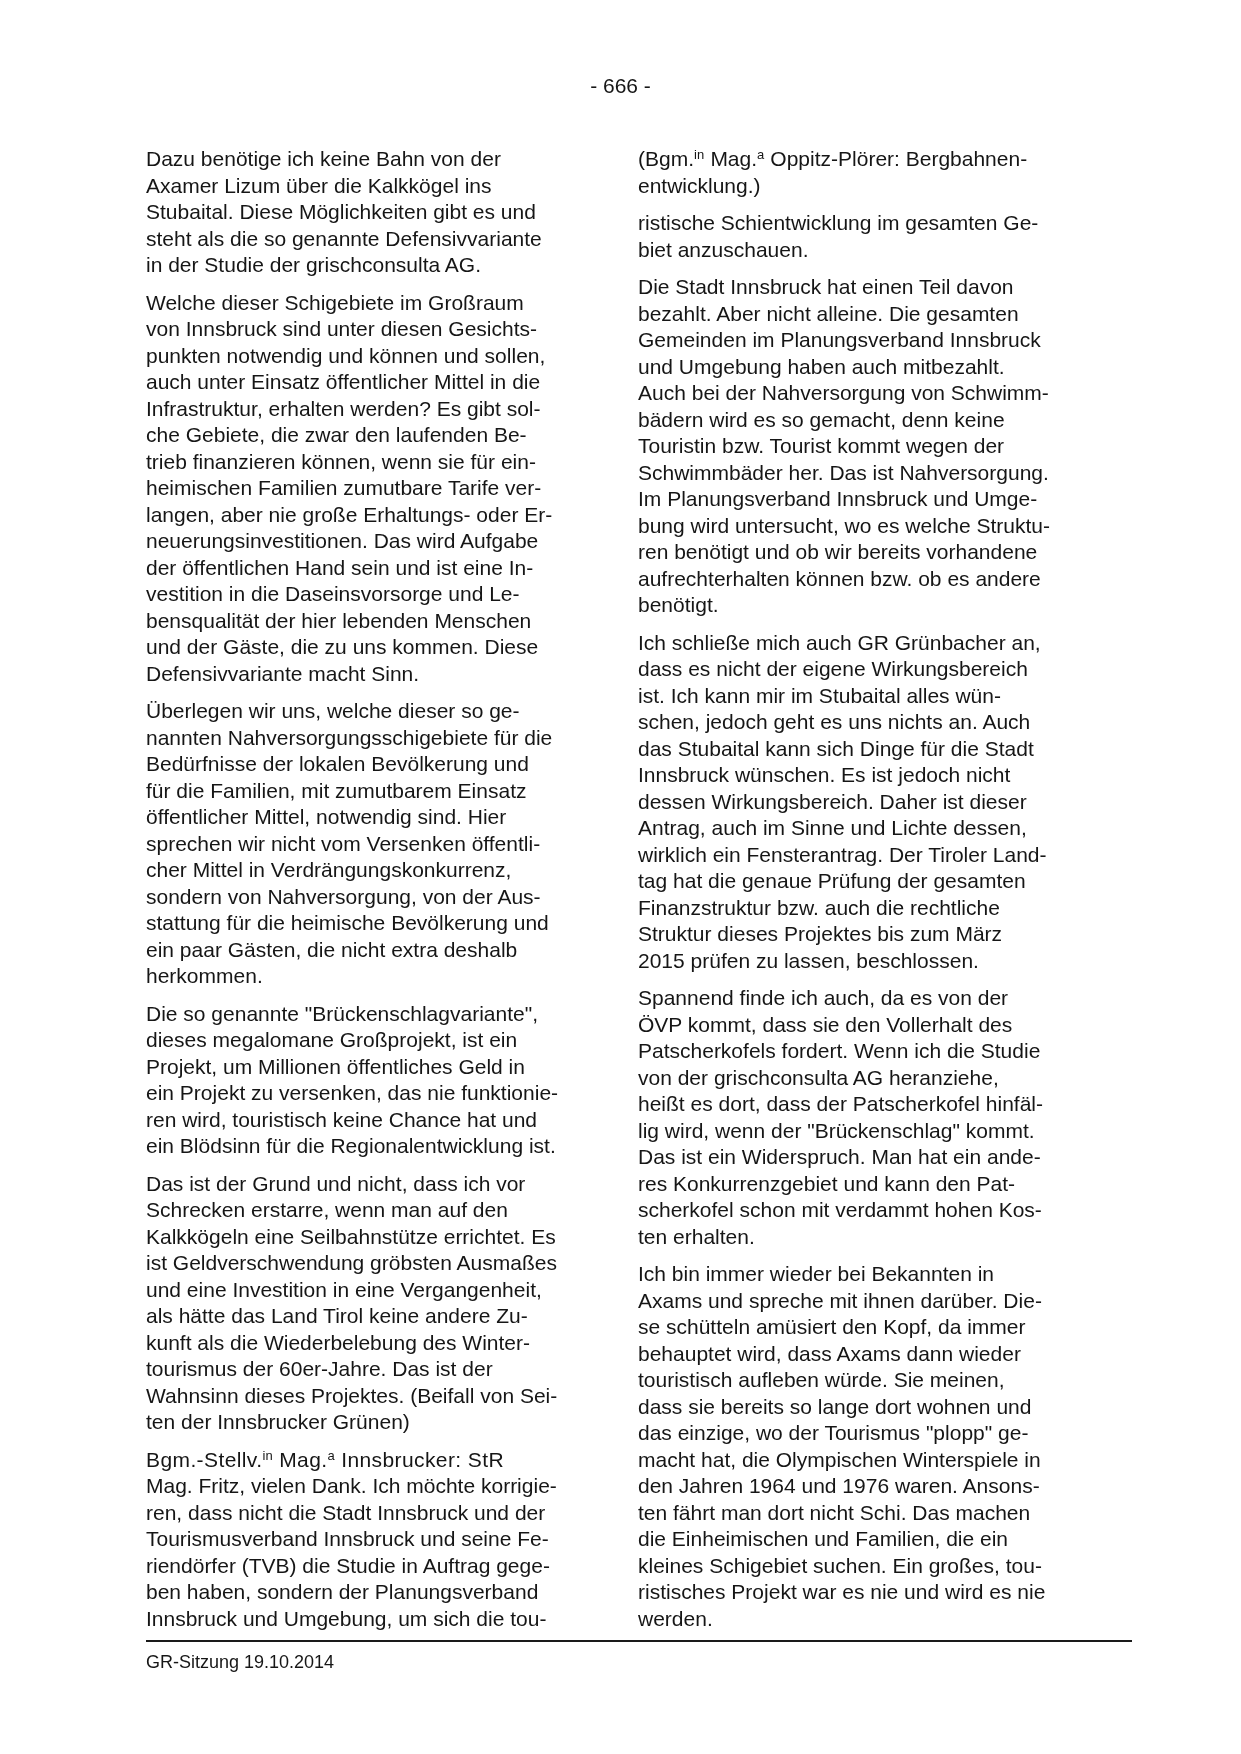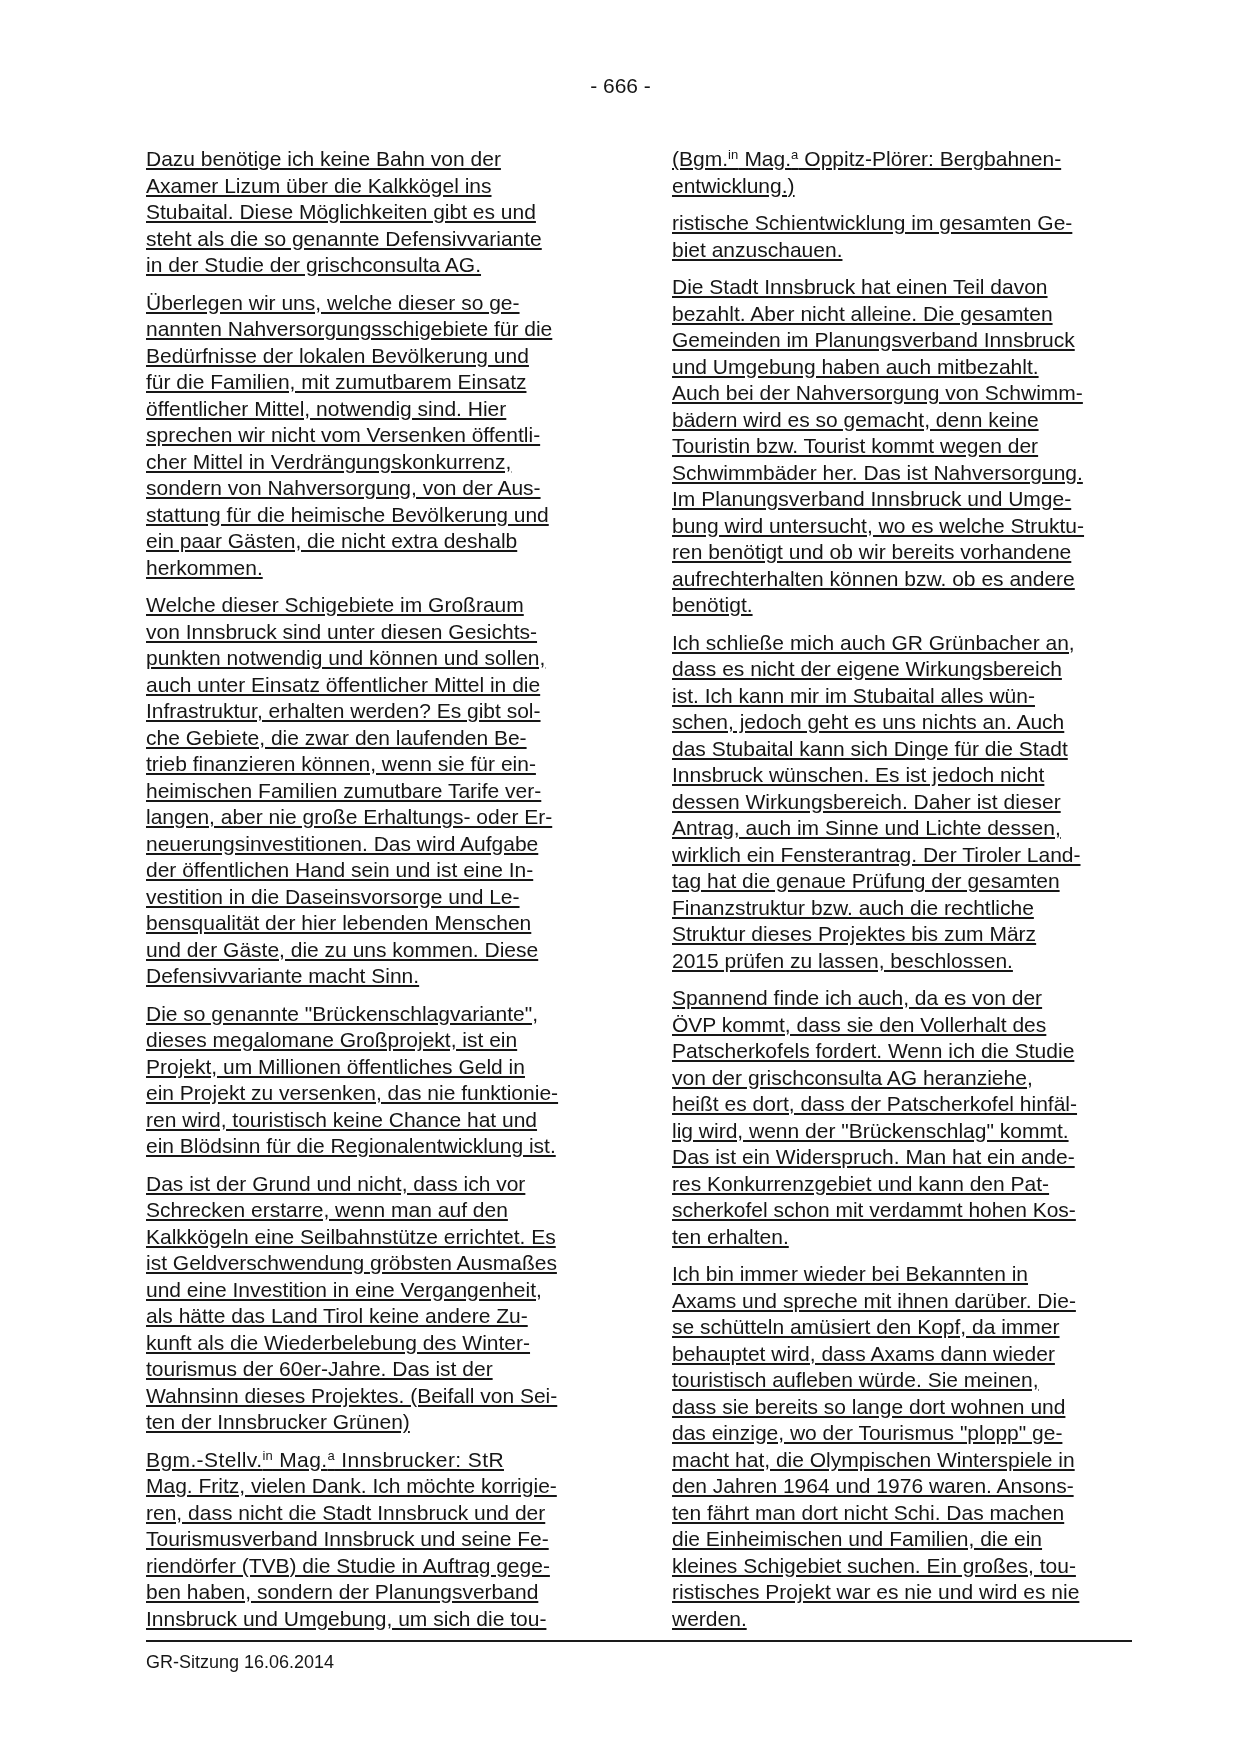--- a/index.html
+++ b/index.html
@@ -27,23 +27,22 @@
     line-height: 26px;
     color: #161616;
   }
   .columns {
     position: absolute;
     top: 146px;
     left: 146px;
     width: 986px;
     display: flex;
     flex-direction: row;
-    gap: 66px;
+    gap: 32px;
     align-items: flex-start;
-    text-decoration: underline;
   }
   .col {
     width: 460px;
     flex: 0 0 460px;
   }
   .para {
     margin: 0 0 11px 0;
     font-size: 21px;
     line-height: 26.5px;
     white-space: pre-line;
@@ -83,46 +82,46 @@
   <div class="page-number">- 666 -</div>
 
   <div class="columns">
 
     <div class="col">
       <p class="para">Dazu benötige ich keine Bahn von der
 Axamer Lizum über die Kalkkögel ins
 Stubaital. Diese Möglichkeiten gibt es und
 steht als die so genannte Defensivvariante
 in der Studie der grischconsulta AG.</p>
-      <p class="para">Überlegen wir uns, welche dieser so ge-
-nannten Nahversorgungsschigebiete für die
-Bedürfnisse der lokalen Bevölkerung und
-für die Familien, mit zumutbarem Einsatz
-öffentlicher Mittel, notwendig sind. Hier
-sprechen wir nicht vom Versenken öffentli-
-cher Mittel in Verdrängungskonkurrenz,
-sondern von Nahversorgung, von der Aus-
-stattung für die heimische Bevölkerung und
-ein paar Gästen, die nicht extra deshalb
-herkommen.</p>
       <p class="para">Welche dieser Schigebiete im Großraum
 von Innsbruck sind unter diesen Gesichts-
 punkten notwendig und können und sollen,
 auch unter Einsatz öffentlicher Mittel in die
 Infrastruktur, erhalten werden? Es gibt sol-
 che Gebiete, die zwar den laufenden Be-
 trieb finanzieren können, wenn sie für ein-
 heimischen Familien zumutbare Tarife ver-
 langen, aber nie große Erhaltungs- oder Er-
 neuerungsinvestitionen. Das wird Aufgabe
 der öffentlichen Hand sein und ist eine In-
 vestition in die Daseinsvorsorge und Le-
 bensqualität der hier lebenden Menschen
 und der Gäste, die zu uns kommen. Diese
 Defensivvariante macht Sinn.</p>
+      <p class="para">Überlegen wir uns, welche dieser so ge-
+nannten Nahversorgungsschigebiete für die
+Bedürfnisse der lokalen Bevölkerung und
+für die Familien, mit zumutbarem Einsatz
+öffentlicher Mittel, notwendig sind. Hier
+sprechen wir nicht vom Versenken öffentli-
+cher Mittel in Verdrängungskonkurrenz,
+sondern von Nahversorgung, von der Aus-
+stattung für die heimische Bevölkerung und
+ein paar Gästen, die nicht extra deshalb
+herkommen.</p>
       <p class="para">Die so genannte "Brückenschlagvariante",
 dieses megalomane Großprojekt, ist ein
 Projekt, um Millionen öffentliches Geld in
 ein Projekt zu versenken, das nie funktionie-
 ren wird, touristisch keine Chance hat und
 ein Blödsinn für die Regionalentwicklung ist.</p>
       <p class="para">Das ist der Grund und nicht, dass ich vor
 Schrecken erstarre, wenn man auf den
 Kalkkögeln eine Seilbahnstütze errichtet. Es
 ist Geldverschwendung gröbsten Ausmaßes
@@ -195,15 +194,15 @@
 die Einheimischen und Familien, die ein
 kleines Schigebiet suchen. Ein großes, tou-
 ristisches Projekt war es nie und wird es nie
 werden.</p>
     </div>
 
   </div>
 
   <div class="footer-rule"></div>
 
-  <div class="footer">GR-Sitzung 16.06.2014</div>
+  <div class="footer">GR-Sitzung 19.10.2014</div>
 
 </div>
 
 </body></html>

